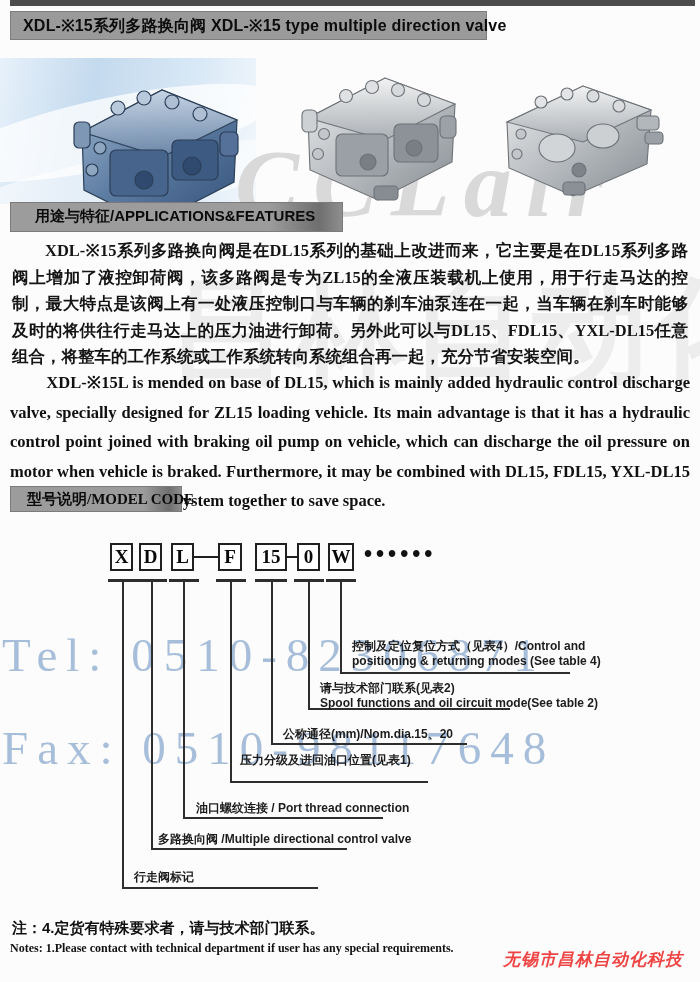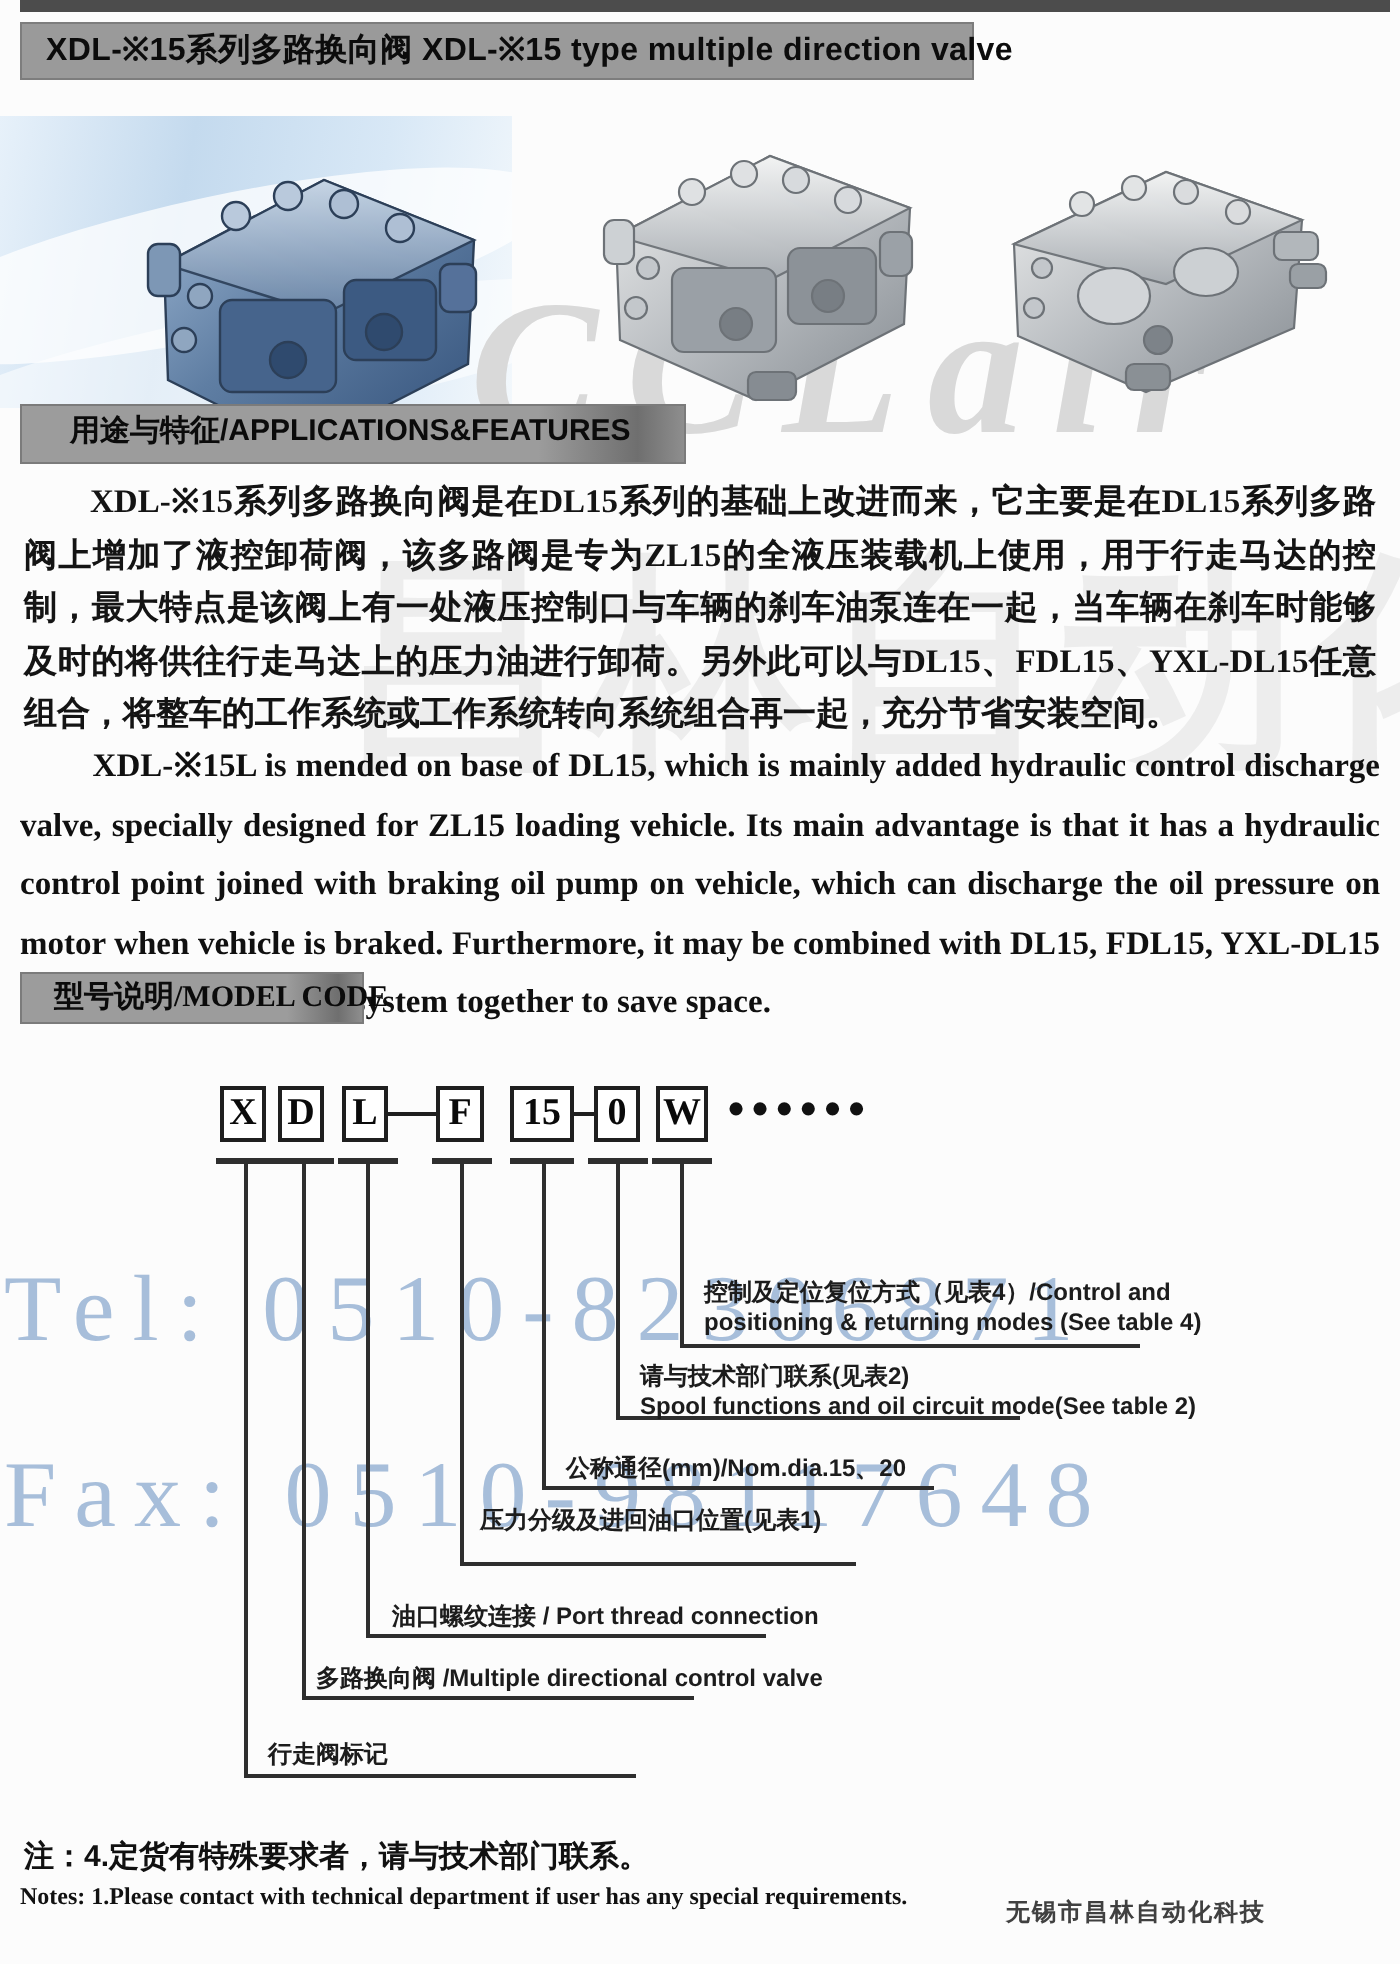--- a/index.html
+++ b/index.html
@@ -43,21 +43,21 @@
     font-family:"Liberation Serif",serif;font-size:47px;letter-spacing:9px;
     color:rgba(152,179,211,.85);
   }
   .wm-fax{
     left:2px;top:721px;z-index:1;
     font-family:"Liberation Serif",serif;font-size:47px;letter-spacing:9px;
     color:rgba(152,179,211,.85);
   }
   .wm-company{
     left:503px;top:948px;z-index:4;
-    font-size:12px;font-weight:600;color:#404040;letter-spacing:1px;
+    font-size:17px;font-weight:600;color:#ef4444;letter-spacing:1px;font-style:italic;
   }
   
   .photo{z-index:1;}
   
   .banner{
     background:linear-gradient(to right,#9c9c9c 0%,#9c9c9c 78%,#6f6f6f 93%,#8e8e8e 100%);
     border:1px solid #7b7b7b;box-sizing:border-box;color:#0b0b0b;z-index:2;
     white-space:nowrap;
   }
   .banner-1{left:10px;top:202px;width:333px;height:30px;

